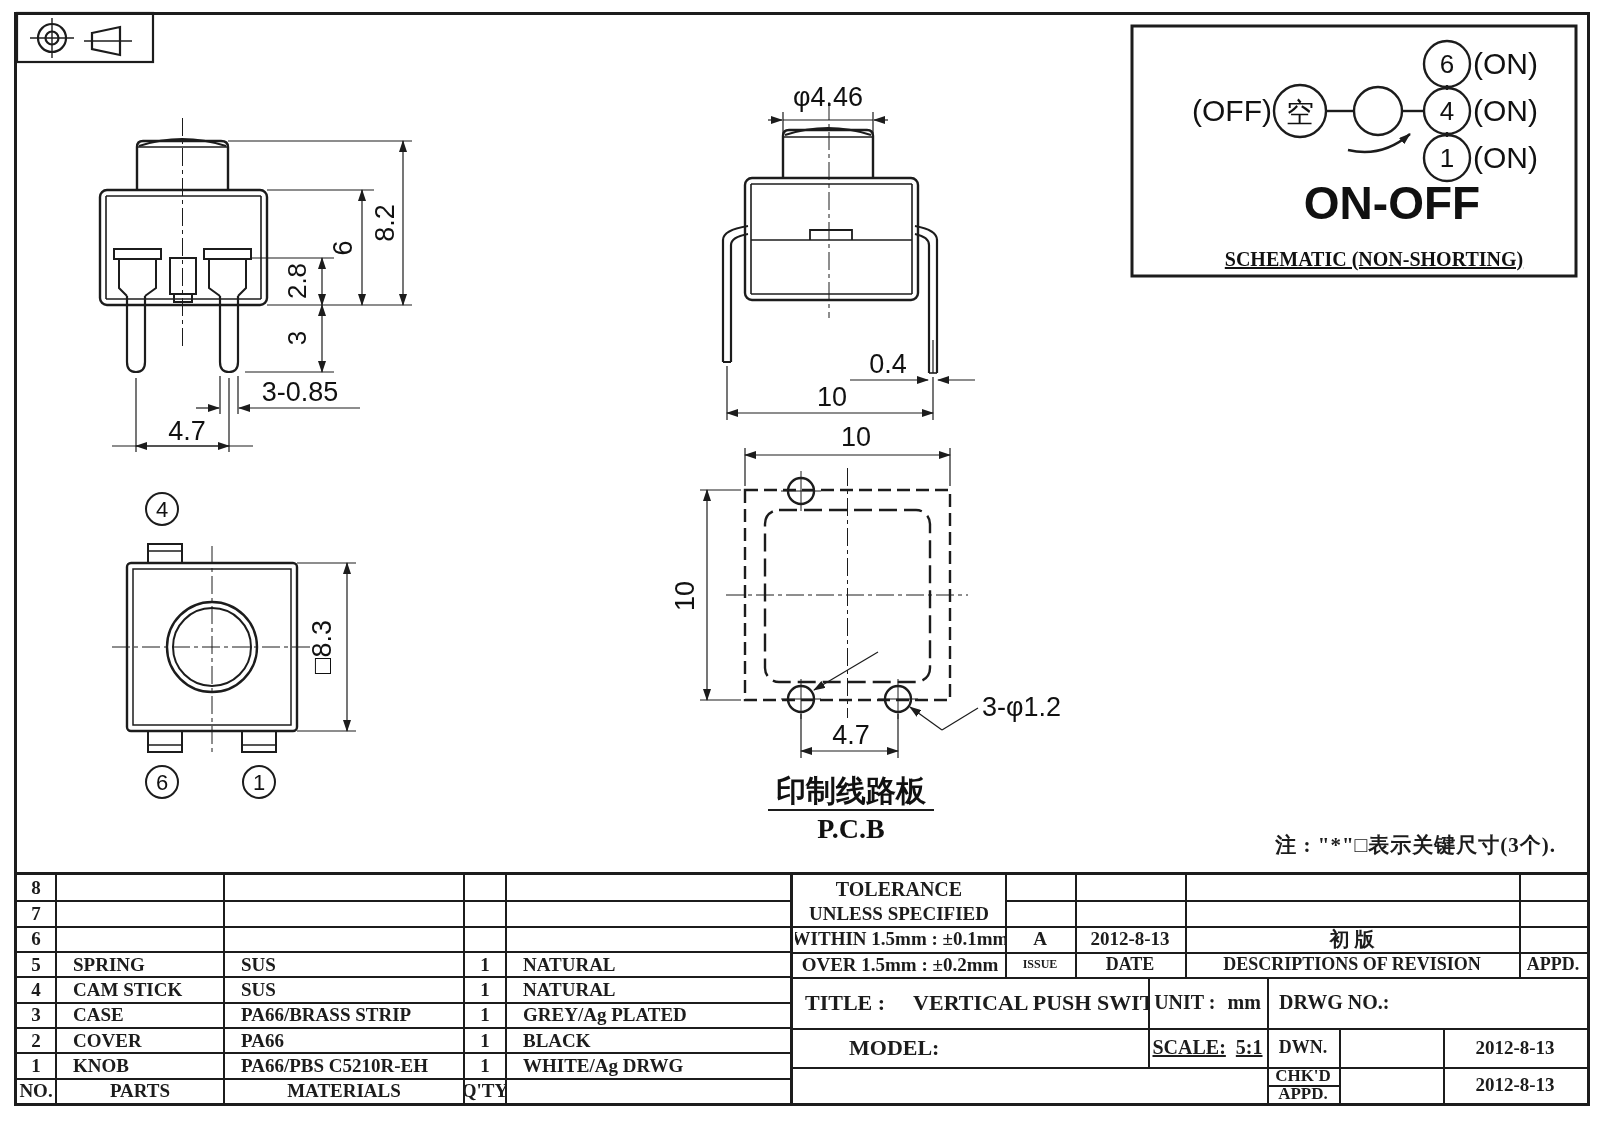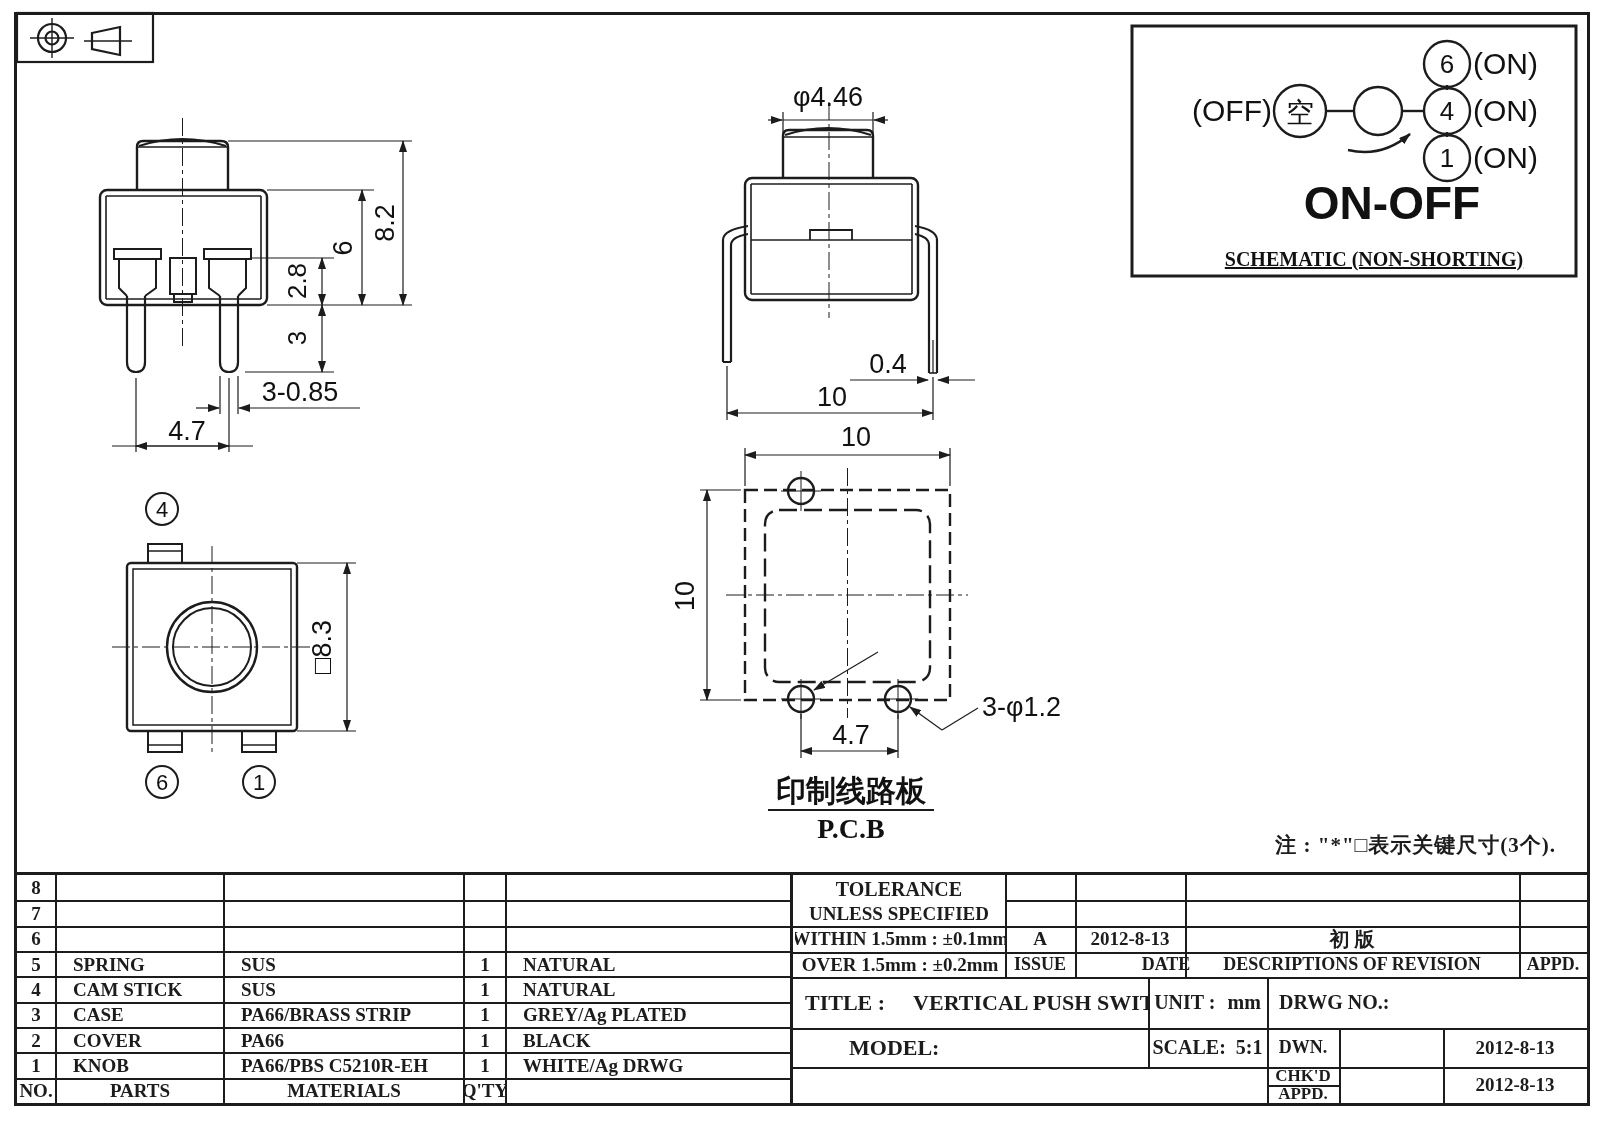--- a/index.html
+++ b/index.html
@@ -320,37 +320,37 @@
     <div class="vl" style="left:546px;top:153px;height:75px;"></div>
     <div class="vl" style="left:650px;top:153px;height:75px;"></div>
 
     <div class="lbl" style="left:0;top:2px;width:212px;height:24px;font-size:20px;">TOLERANCE</div>
     <div class="lbl" style="left:0;top:27px;width:212px;height:24px;font-size:19px;">UNLESS  SPECIFIED</div>
     <div class="lbl" style="left:2px;top:51px;width:210px;height:26px;font-size:19px;">WITHIN  1.5mm : ±0.1mm</div>
     <div class="lbl" style="left:2px;top:77px;width:210px;height:25px;font-size:19px;">OVER  1.5mm : ±0.2mm</div>
     <div class="lbl" style="left:212px;top:51px;width:70px;height:26px;font-size:19px;">A</div>
     <div class="lbl" style="left:282px;top:51px;width:110px;height:26px;font-size:19px;">2012-8-13</div>
     <div class="lbl" style="left:392px;top:51px;width:334px;height:26px;font-size:20px;">初  版</div>
-    <div class="lbl" style="left:212px;top:77px;width:70px;height:25px;font-size:18px;">ISSUE</div>
-    <div class="lbl" style="left:282px;top:77px;width:110px;height:25px;font-size:18px;padding-left:36px;">DATE</div>
+    <div class="lbl" style="left:212px;top:77px;width:70px;height:25px;font-size:12px;">ISSUE</div>
+    <div class="lbl" style="left:282px;top:77px;width:110px;height:25px;font-size:18px;">DATE</div>
     <div class="lbl" style="left:392px;top:77px;width:334px;height:25px;font-size:18px;">DESCRIPTIONS  OF  REVISION</div>
     <div class="lbl" style="left:726px;top:77px;width:68px;height:25px;font-size:18px;">APPD.</div>
 
     <div class="lbl left" style="left:12px;top:102px;width:343px;height:51px;font-size:22px;gap:28px;">
       <span>TITLE :</span>
       <span>VERTICAL  PUSH  SWITCH</span>
     </div>
     <div class="lbl" style="left:355px;top:102px;width:119px;height:51px;font-size:20px;gap:12px;">
       <span>UNIT :</span>
       <span>mm</span>
     </div>
     <div class="lbl left" style="left:486px;top:102px;width:300px;height:51px;font-size:20px;">DRWG  NO.:</div>
 
     <div class="lbl left" style="left:12px;top:153px;width:343px;height:39px;font-size:22px;margin-left:44px;">MODEL:</div>
-    <div class="lbl" style="left:355px;top:153px;width:119px;height:39px;font-size:20px;gap:10px;">
+    <div class="lbl" style="left:355px;top:153px;width:119px;height:39px;font-size:20px;gap:10px;text-decoration:underline;">
       <span>SCALE:</span>
       <span>5:1</span>
     </div>
     <div class="lbl" style="left:474px;top:153px;width:72px;height:39px;font-size:18px;">DWN.</div>
     <div class="lbl" style="left:650px;top:153px;width:144px;height:39px;font-size:19px;">2012-8-13</div>
 
     <div class="lbl" style="left:474px;top:192px;width:72px;height:18px;font-size:17px;">CHK'D</div>
     <div class="lbl" style="left:474px;top:210px;width:72px;height:18px;font-size:17px;">APPD.</div>
     <div class="lbl" style="left:650px;top:192px;width:144px;height:36px;font-size:19px;">2012-8-13</div>
   </div>

